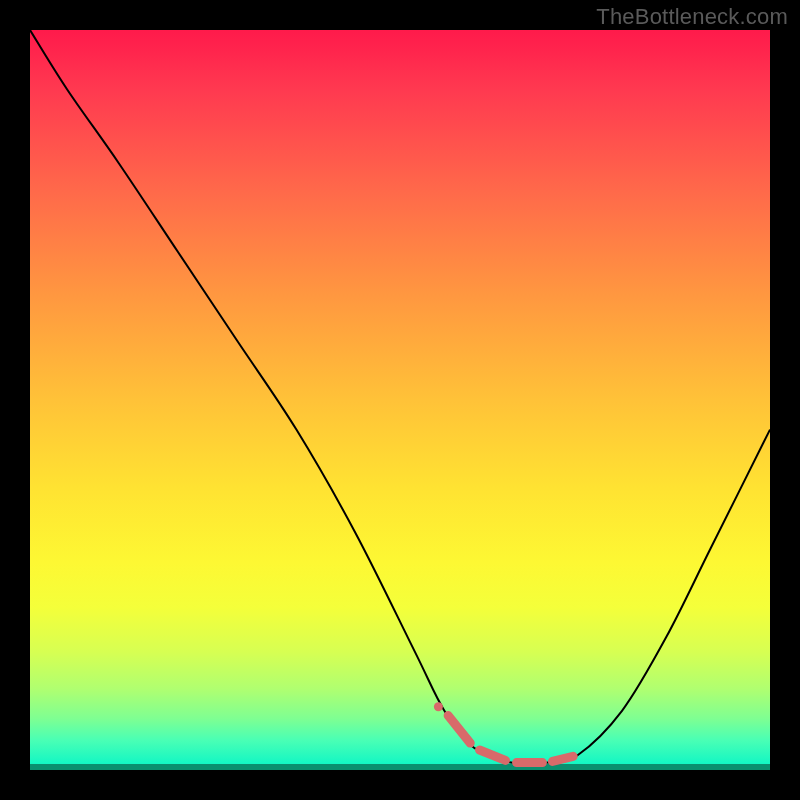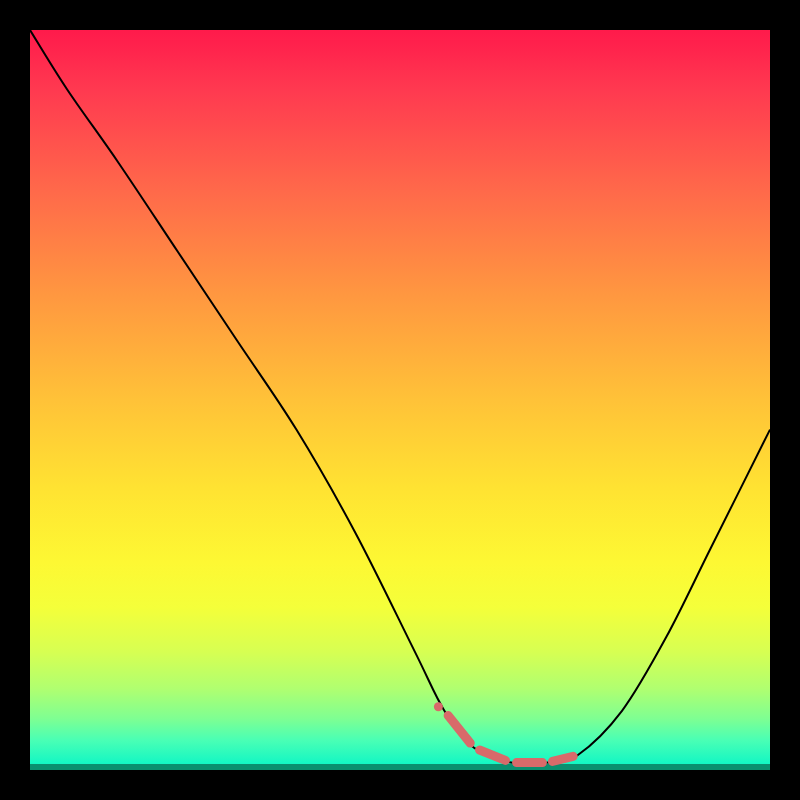--- a/index.html
+++ b/index.html
@@ -74,20 +74,21 @@
     height: 6px;
     background: #0a8f6f;
     z-index: 5;
   }
 </style>
 </head>
 <body>
 
 <div class="container">
 
+  <div class="watermark">TheBottleneck.com</div>
 
   <div class="plot-frame">
     <div class="gradient"></div>
     <div class="bottom-strip"></div>
 
     <svg class="curves" viewBox="0 0 740 740" preserveAspectRatio="none">
       <path id="main-curve" class="curve-black" d="M 0 0 C 6.166666666666667 9.866666666666655, 22.200000000000003 36.99999999999993, 37 59.19999999999993 C 51.8 81.39999999999993, 70.3 106.0666666666667, 88.8 133.20000000000005 C 107.3 160.3333333333334, 128.26666666666665 192.4, 148 222 C 167.73333333333335 251.6, 187.4666666666667 281.20000000000005, 207.20000000000002 310.8 C 226.93333333333334 340.4, 246.66666666666663 367.5333333333333, 266.4 399.59999999999997 C 286.1333333333333 431.66666666666663, 305.8666666666667 466.2, 325.6 503.2 C 345.33333333333337 540.2, 370 592, 384.8 621.6 C 399.6 651.2, 404.53333333333336 664.7666666666667, 414.40000000000003 680.8 C 424.2666666666667 696.8333333333333, 432.9 709.1666666666666, 444 717.8 C 455.1 726.4333333333333, 468.6666666666667 730.1333333333333, 481 732.6 C 493.3333333333333 735.0666666666667, 506.9 733.8333333333334, 518 732.6 C 529.1 731.3666666666667, 535.2666666666667 733.8333333333334, 547.6 725.2 C 559.9333333333334 716.5666666666667, 577.2 700.5333333333333, 592 680.8 C 606.8 661.0666666666666, 621.5999999999999 633.9333333333333, 636.4 606.8 C 651.2 579.6666666666666, 663.5333333333334 552.5333333333333, 680.8000000000001 518 C 698.0666666666667 483.4666666666667, 730.1333333333333 419.3333333333333, 740 399.59999999999997"></path>
       <g id="ridge-group">
           <path class="ridge" d="M 418.14817028532656 685.4852128566581 L 440.2518297146735 713.1147871433418"></path>
           <path class="ridge" d="M 449.55 720.02 L 475.45 730.38"></path>

